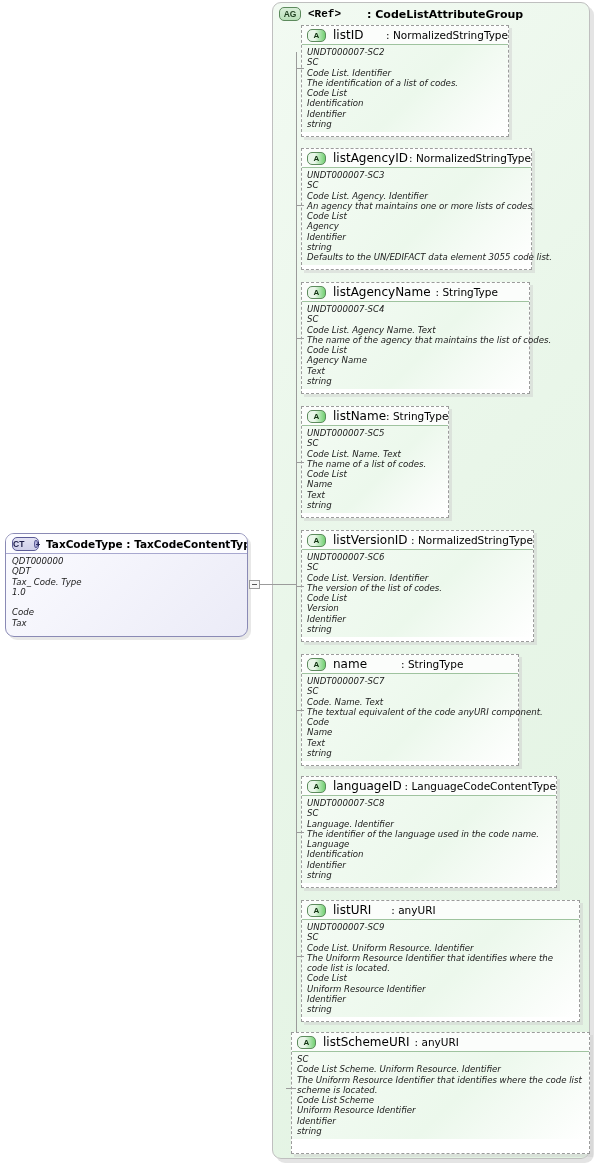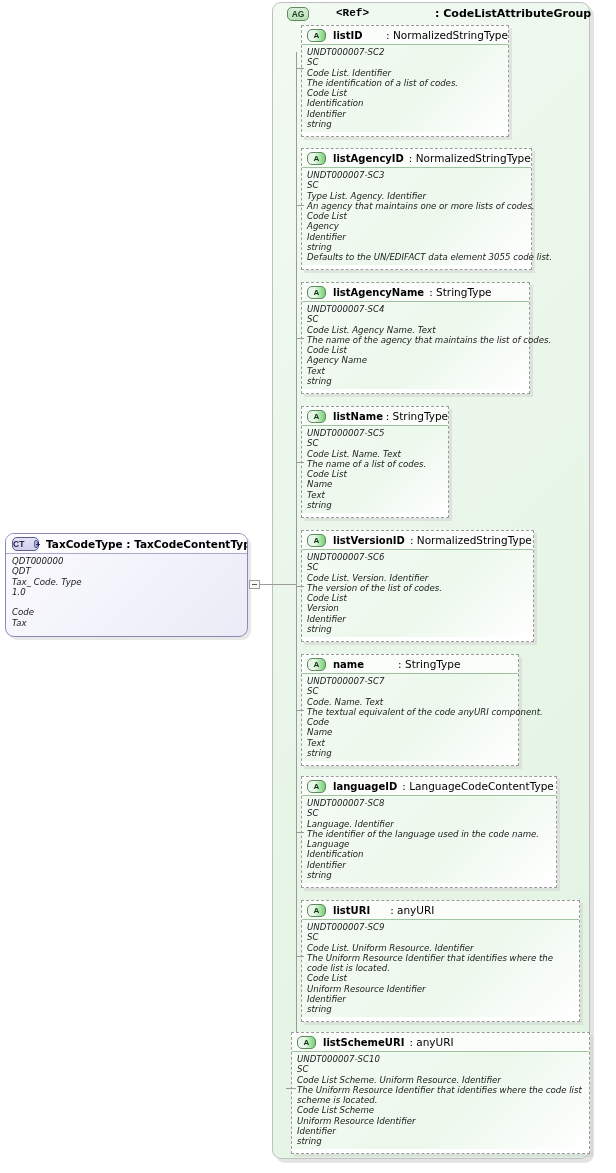--- a/index.html
+++ b/index.html
@@ -20,24 +20,23 @@
     position: absolute;
     left: 272px; top: 2px;
     width: 318px; height: 1157px;
     background: linear-gradient(135deg, #f2faf2 0%, #e9f6e9 45%, #e2f3e2 100%);
     border: 1px solid #bfbfbf;
     border-radius: 9px;
     box-shadow: 4px 4px 0 0 rgba(205,205,205,0.55);
   }
   .ag-header {
     position: absolute;
-    left: 14px; top: 4px;
-    display: flex; align-items: flex-start;
+    left: 6px; top: 4px;
+    display: flex; align-items: center;
     white-space: nowrap;
-    gap: 20px;
   }
   .badge-ag {
     width: 22px; height: 14px;
     border: 1px solid #5c8a5c;
     border-radius: 5px;
     background: linear-gradient(to bottom, #d8eed8, #b9e0b9);
     font-size: 8.5px; font-weight: bold;
     color: #1d3d1d;
     display: flex; align-items: center; justify-content: center;
     letter-spacing: 0px;
@@ -76,21 +75,21 @@
     width: 19px; height: 13px;
     border: 1px solid #5c8a5c;
     border-radius: 5px;
     background: linear-gradient(to right, #e9f6e9 0%, #e9f6e9 40%, #72d072 100%);
     font-size: 8px; font-weight: bold; color: #123312;
     display: flex; align-items: center; justify-content: center;
     margin-right: 7px;
     flex: 0 0 auto;
   }
   .attr-name {
-    font-size: 10px; font-weight: bold; color: #000;
+    font-size: 12px; font-weight: normal; color: #000;
     font-family: "DejaVu Sans", sans-serif;
   }
   .attr-gap { display:inline-block; }
   .attr-type {
     font-size: 10.5px; font-weight: normal; color: #000;
     font-family: "DejaVu Sans", sans-serif;
   }
   .attr-body {
     background: linear-gradient(135deg, #f4fbf4 0%, #ecf8ec 55%, #ffffff 100%);
     padding: 2px 4px 3px 5px;
@@ -228,21 +227,21 @@
   <div class="attr-box" style="left:301px; top:148px; width:231px; height:122px;">
     <div class="attr-head">
       <span class="badge-a">A</span>
       <span class="attr-name">listAgencyID</span>
       <span class="attr-gap" style="width:5px"></span>
       <span class="attr-type"><span>:</span>&nbsp;<span>NormalizedStringType</span></span>
     </div>
     <div class="attr-body">
       <div class="ln">UNDT000007-SC3</div>
       <div class="ln">SC</div>
-      <div class="ln">Type List. Agency. Identifier</div>
+      <div class="ln">Code List. Agency. Identifier</div>
       <div class="ln">An agency that maintains one or more lists of codes.</div>
       <div class="ln">Code List</div>
       <div class="ln">Agency</div>
       <div class="ln">Identifier</div>
       <div class="ln">string</div>
       <div class="ln">Defaults to the UN/EDIFACT data element 3055 code list.</div>
     </div>
   </div>
   <div class="conn-stub" style="top:205px;"></div>
 
@@ -367,21 +366,20 @@
   <div class="conn-stub" style="top:956px;"></div>
 
   <div class="attr-box" style="left:291px; top:1032px; width:299px; height:122px;">
     <div class="attr-head">
       <span class="badge-a">A</span>
       <span class="attr-name">listSchemeURI</span>
       <span class="attr-gap" style="width:5px"></span>
       <span class="attr-type"><span>:</span>&nbsp;<span>anyURI</span></span>
     </div>
     <div class="attr-body">
-      <div class="ln">UNDT000007-SC10</div>
       <div class="ln">SC</div>
       <div class="ln">Code List Scheme. Uniform Resource. Identifier</div>
       <div class="ln wrap" style="width:286px">The Uniform Resource Identifier that identifies where the code list scheme is located.</div>
       <div class="ln">Code List Scheme</div>
       <div class="ln">Uniform Resource Identifier</div>
       <div class="ln">Identifier</div>
       <div class="ln">string</div>
     </div>
   </div>
   <div class="conn-stub" style="top:1088px; left:286px; width:10px;"></div>

